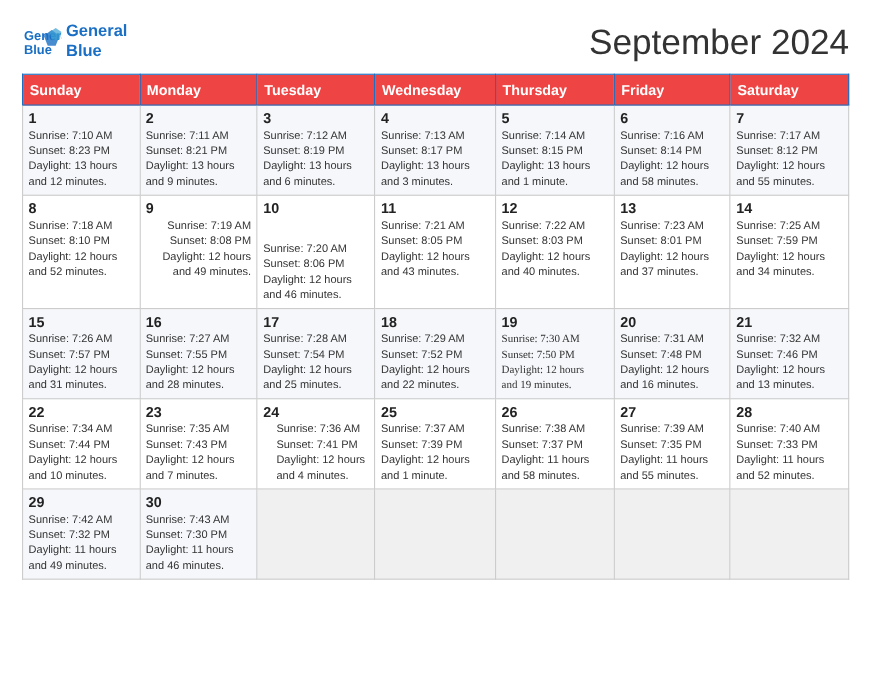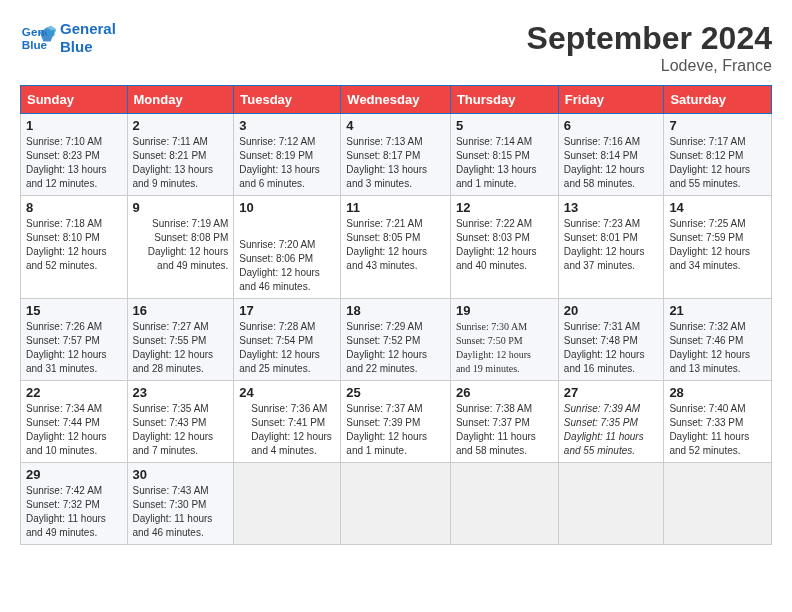--- a/index.html
+++ b/index.html
@@ -23,21 +23,21 @@
     }
     .logo-icon {
       width: 36px;
       height: 36px;
     }
     .title-block {
       text-align: right;
     }
     .month-title {
       font-size: 32px;
-      font-weight: bold;
+      font-weight: normal;
       color: #333;
     }
     .location {
       font-size: 16px;
       color: #555;
     }
     table {
       width: 100%;
       border-collapse: collapse;
       font-size: 11px;
@@ -92,21 +92,20 @@
       <polygon points="30,8 38,14 34,24 26,24 22,14" fill="#1a6fc4" opacity="0.8"></polygon>
       <polygon points="34,6 40,10 38,18 30,18 28,10" fill="#3a9fd4" opacity="0.7"></polygon>
     </svg>
     <div>
       <div style="font-size:15px;font-weight:bold;color:#1a6fc4;line-height:1.2">General</div>
       <div style="font-size:15px;font-weight:bold;color:#1a6fc4;line-height:1.2">Blue</div>
     </div>
   </div>
   <div class="title-block">
     <div class="month-title">September 2024</div>
-    <div class="location">Lodeve, France</div>
   </div>
 </div>
 
 <table>
   <thead>
     <tr>
     <th>Sunday</th>
         <th>Monday</th>
         <th>Tuesday</th>
         <th>Wednesday</th>
@@ -300,21 +299,21 @@
         </td>
         <td>
           <span class="day-number">26</span>
           <div class="day-info" style="white-space: pre-line;">Sunrise: 7:38 AM
 Sunset: 7:37 PM
 Daylight: 11 hours
 and 58 minutes.</div>
         </td>
         <td>
           <span class="day-number">27</span>
-          <div class="day-info" style="white-space: pre-line; font-style: italic;">Sunrise: 7:39 AM
+          <div class="day-info" style="white-space: pre-line;">Sunrise: 7:39 AM
 Sunset: 7:35 PM
 Daylight: 11 hours
 and 55 minutes.</div>
         </td>
         <td>
           <span class="day-number">28</span>
           <div class="day-info" style="white-space: pre-line;">Sunrise: 7:40 AM
 Sunset: 7:33 PM
 Daylight: 11 hours
 and 52 minutes.</div>

